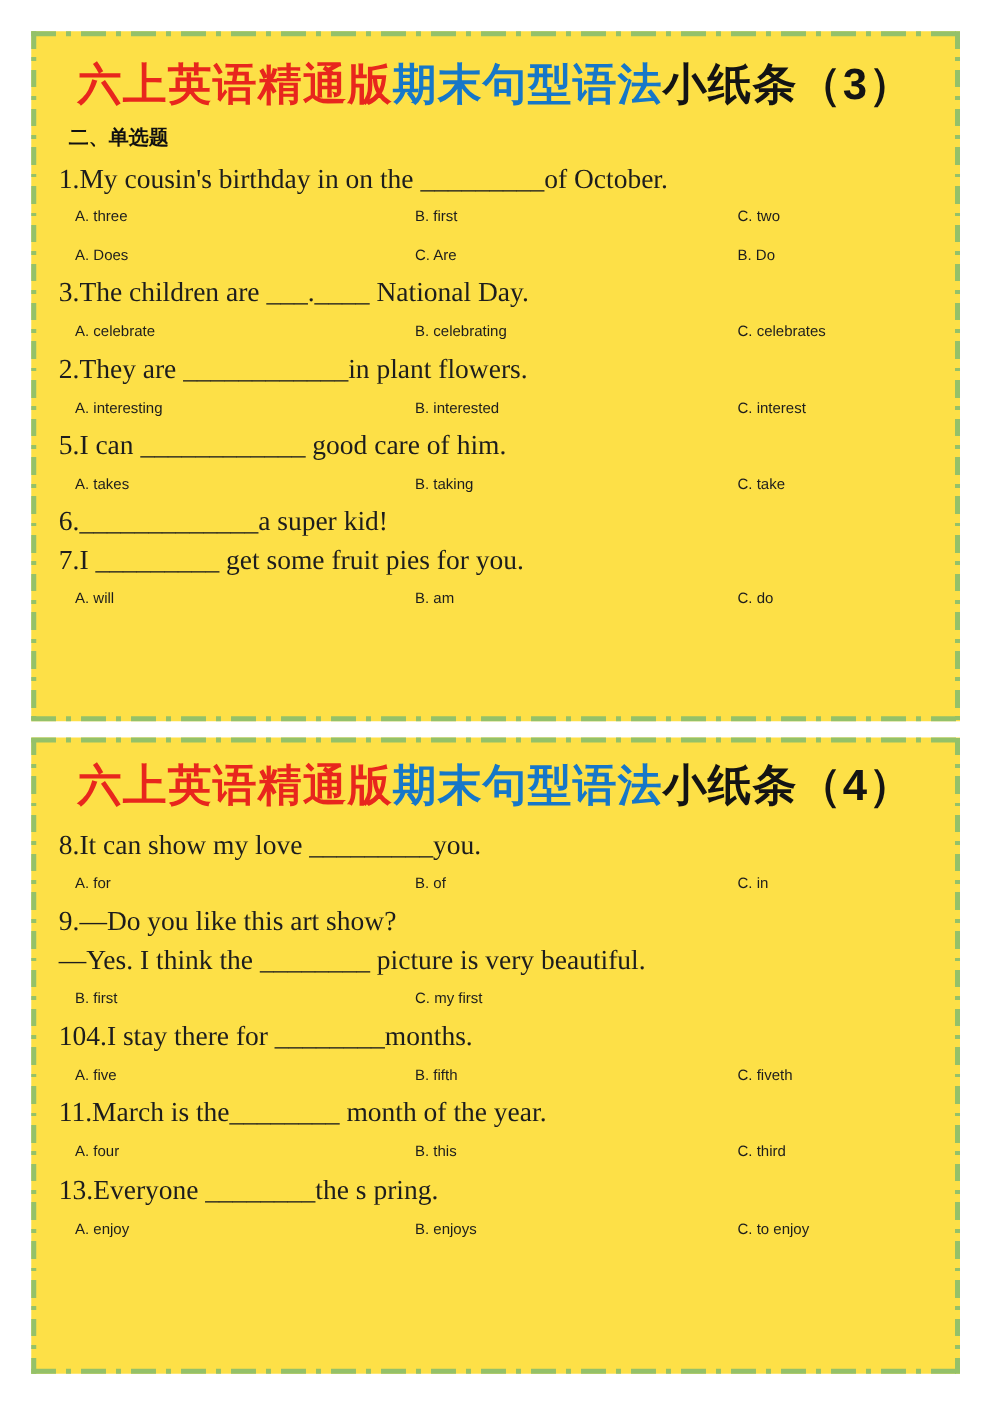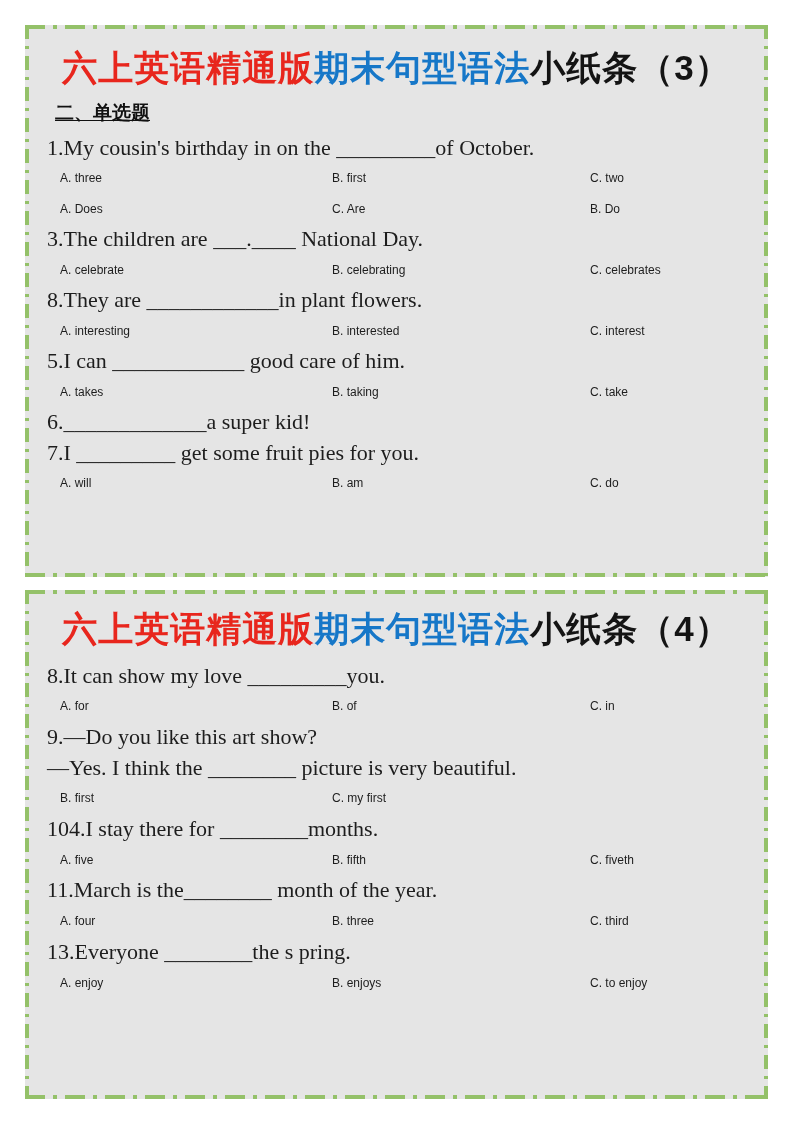--- a/index.html
+++ b/index.html
@@ -7,21 +7,21 @@
   body {
     width: 793px; height: 1122px;
     font-family: "Liberation Sans", "DejaVu Sans", sans-serif;
     color: #1d1d1d;
     overflow: hidden;
   }
   .paper {
     position: relative;
     margin: 0 25px;
     padding: 0 22px;
-    background: #e5e5e5;
+    background: #fde047;
   }
   #paper3 { margin-top: 25px; height: 552px; padding-top: 20px; }
   #paper4 { margin-top: 13px; height: 509px; padding-top: 16px; }
 
   
   .edge { position: absolute; pointer-events: none; }
   .edge.top, .edge.bottom {
     left: 0; right: 0; height: 4px;
     background: repeating-linear-gradient(90deg,
       var(--border_green) 0 20px, transparent 20px 28px,
@@ -45,25 +45,24 @@
     letter-spacing: 1px;
     line-height: 1.3;
     margin-bottom: 9px;
     white-space: nowrap;
   }
   .t-red   { color: var(--title_red); }
   .t-blue  { color: var(--title_blue); }
   .t-black { color: #141414; }
 
   .heading {
-    font-size: 19px;
+    font-size: 16px;
     font-weight: bold;
     color: #111111;
     margin: 2px 0 7px 8px;
-    text-decoration: underline;
   }
   .stem {
     font-size: 22px;
     line-height: 30.5px;
     white-space: nowrap;
     font-family: Liberation Serif, serif;
   }
   .opts {
     display: grid;
     grid-template-columns: 272px 258px 1fr;
@@ -107,21 +106,21 @@
   <div class="q">
     <div class="stem">3.The children are ___.____ National Day.</div>
     <div class="opts">
       <span class="opt">A. celebrate</span>
       <span class="opt">B. celebrating</span>
       <span class="opt">C. celebrates</span>
     </div>
   </div>
 
   <div class="q">
-    <div class="stem">8.They are ____________in plant flowers.</div>
+    <div class="stem">2.They are ____________in plant flowers.</div>
     <div class="opts">
       <span class="opt">A. interesting</span>
       <span class="opt">B. interested</span>
       <span class="opt">C. interest</span>
     </div>
   </div>
 
   <div class="q">
     <div class="stem">5.I can ____________ good care of him.</div>
     <div class="opts">
@@ -177,21 +176,21 @@
       <span class="opt">A. five</span>
       <span class="opt">B. fifth</span>
       <span class="opt">C. fiveth</span>
     </div>
   </div>
 
   <div class="q">
     <div class="stem">11.March is the________ month of the year.</div>
     <div class="opts">
       <span class="opt">A. four</span>
-      <span class="opt">B. three</span>
+      <span class="opt">B. this</span>
       <span class="opt">C. third</span>
     </div>
   </div>
 
 
   <div class="q">
     <div class="stem">13.Everyone ________the s pring.</div>
     <div class="opts">
       <span class="opt">A. enjoy</span>
       <span class="opt">B. enjoys</span>

